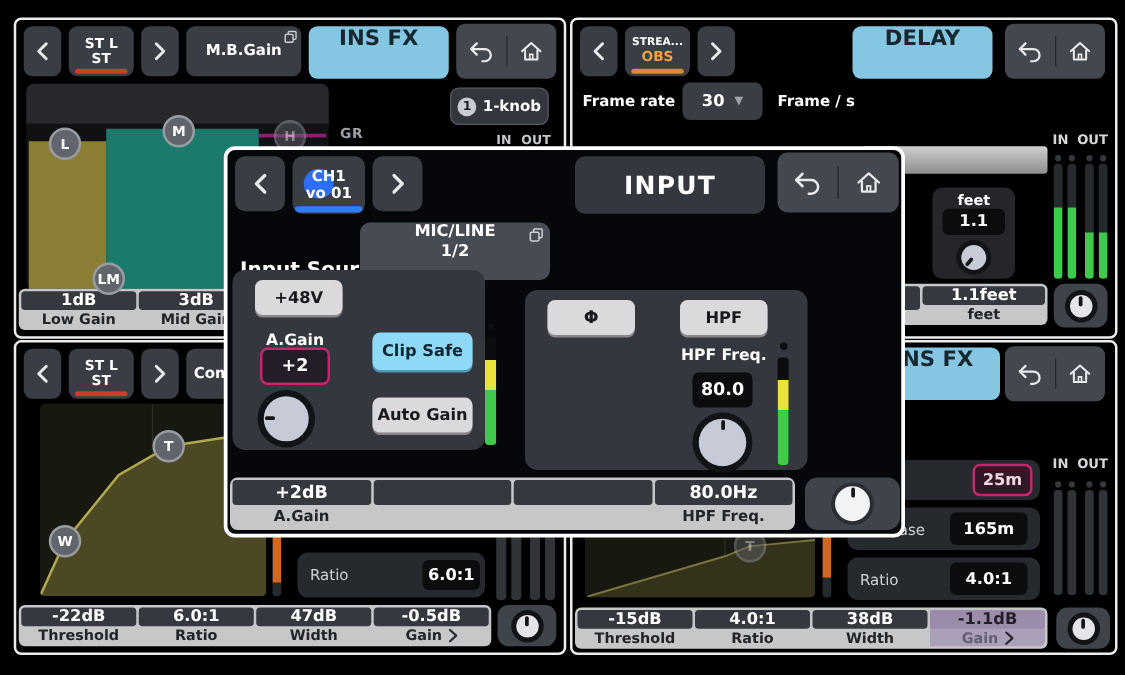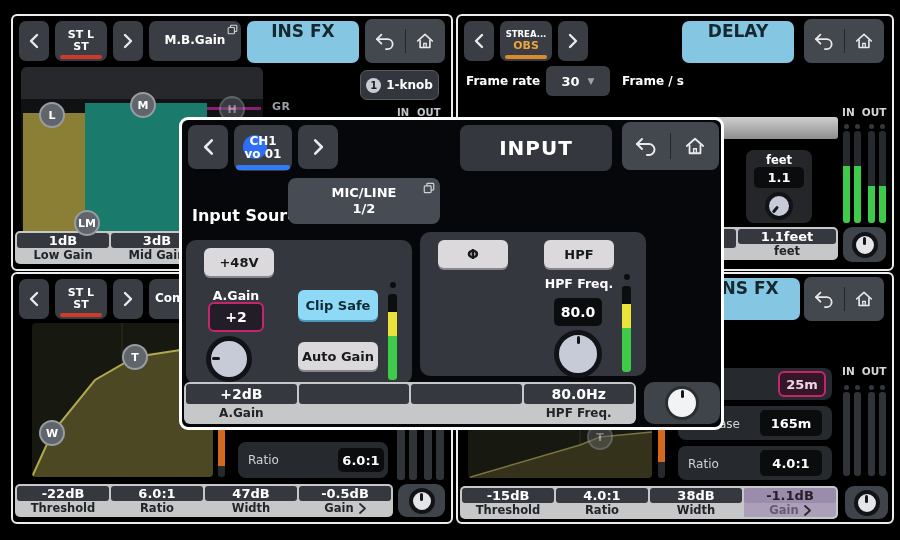--- a/index.html
+++ b/index.html
@@ -453,30 +453,30 @@
       <div class="navslot">
         <svg width="22" height="20" viewBox="0 0 24 22">
             <path d="M3 11 L12 3 L21 11" fill="none" stroke="#e9eaec" stroke-width="2" stroke-linecap="round" stroke-linejoin="round"></path>
             <path d="M6 10 V19 H18 V10" fill="none" stroke="#e9eaec" stroke-width="2" stroke-linecap="round" stroke-linejoin="round"></path>
             <path d="M10.5 19 V14 h3 v5" fill="none" stroke="#e9eaec" stroke-width="1.6"></path>
           </svg>
       </div>
     </div>
 
     <div class="wlabel" style="left:10px;top:86px;font-size:16px;">Input Source</div>
-    <div class="abs" style="left:106px;top:58px;width:152px;height:46px;background:#474c54;border-radius:8px;display:flex;flex-direction:column;align-items:center;justify-content:center;color:#fff;font-weight:bold;font-size:13px;line-height:1.25;">
+    <div class="abs" style="left:106px;top:58px;width:152px;height:46px;background:#474c54;border-radius:8px;display:flex;flex-direction:column;align-items:center;color:#fff;font-weight:bold;font-size:13px;line-height:1.25;">
       <span>MIC/LINE</span>
       <span>1/2</span>
       <svg class="copyic" style="top:4px;right:5px;" width="12" height="12" viewBox="0 0 14 14">
           <rect x="4.5" y="1.5" width="8" height="8" rx="1" fill="none" stroke="#cfd2d6" stroke-width="1.4"></rect>
           <rect x="1.5" y="4.5" width="8" height="8" rx="1" fill="#474c54" stroke="#cfd2d6" stroke-width="1.4"></rect>
         </svg>
     </div>
 
-    <div class="card" style="left:4px;top:120px;width:226px;height:144px;">
+    <div class="card" style="left:4px;top:96px;width:202px;height:144px;">
       <div class="lightbtn" style="left:18px;top:8px;width:70px;height:28px;font-size:13px;">
           <span>+48V</span>
         </div>
       <div class="wlabel" style="left:10px;top:48px;width:80px;text-align:center;font-size:12.5px;">A.Gain</div>
       <div class="abs" style="left:22px;top:62px;width:56px;height:30px;background:#221d27;border:2px solid #c5256f;border-radius:6px;box-sizing:border-box;display:flex;align-items:center;justify-content:center;color:#fff;font-weight:bold;font-size:14px;">
           <span>+2</span>
         </div>
       <div class="knob" style="position:absolute;left:20px;top:96px;width:46px;height:46px;border-width:5px;">
           <div class="tick" style="transform:rotate(-90deg);"></div>
         </div>

